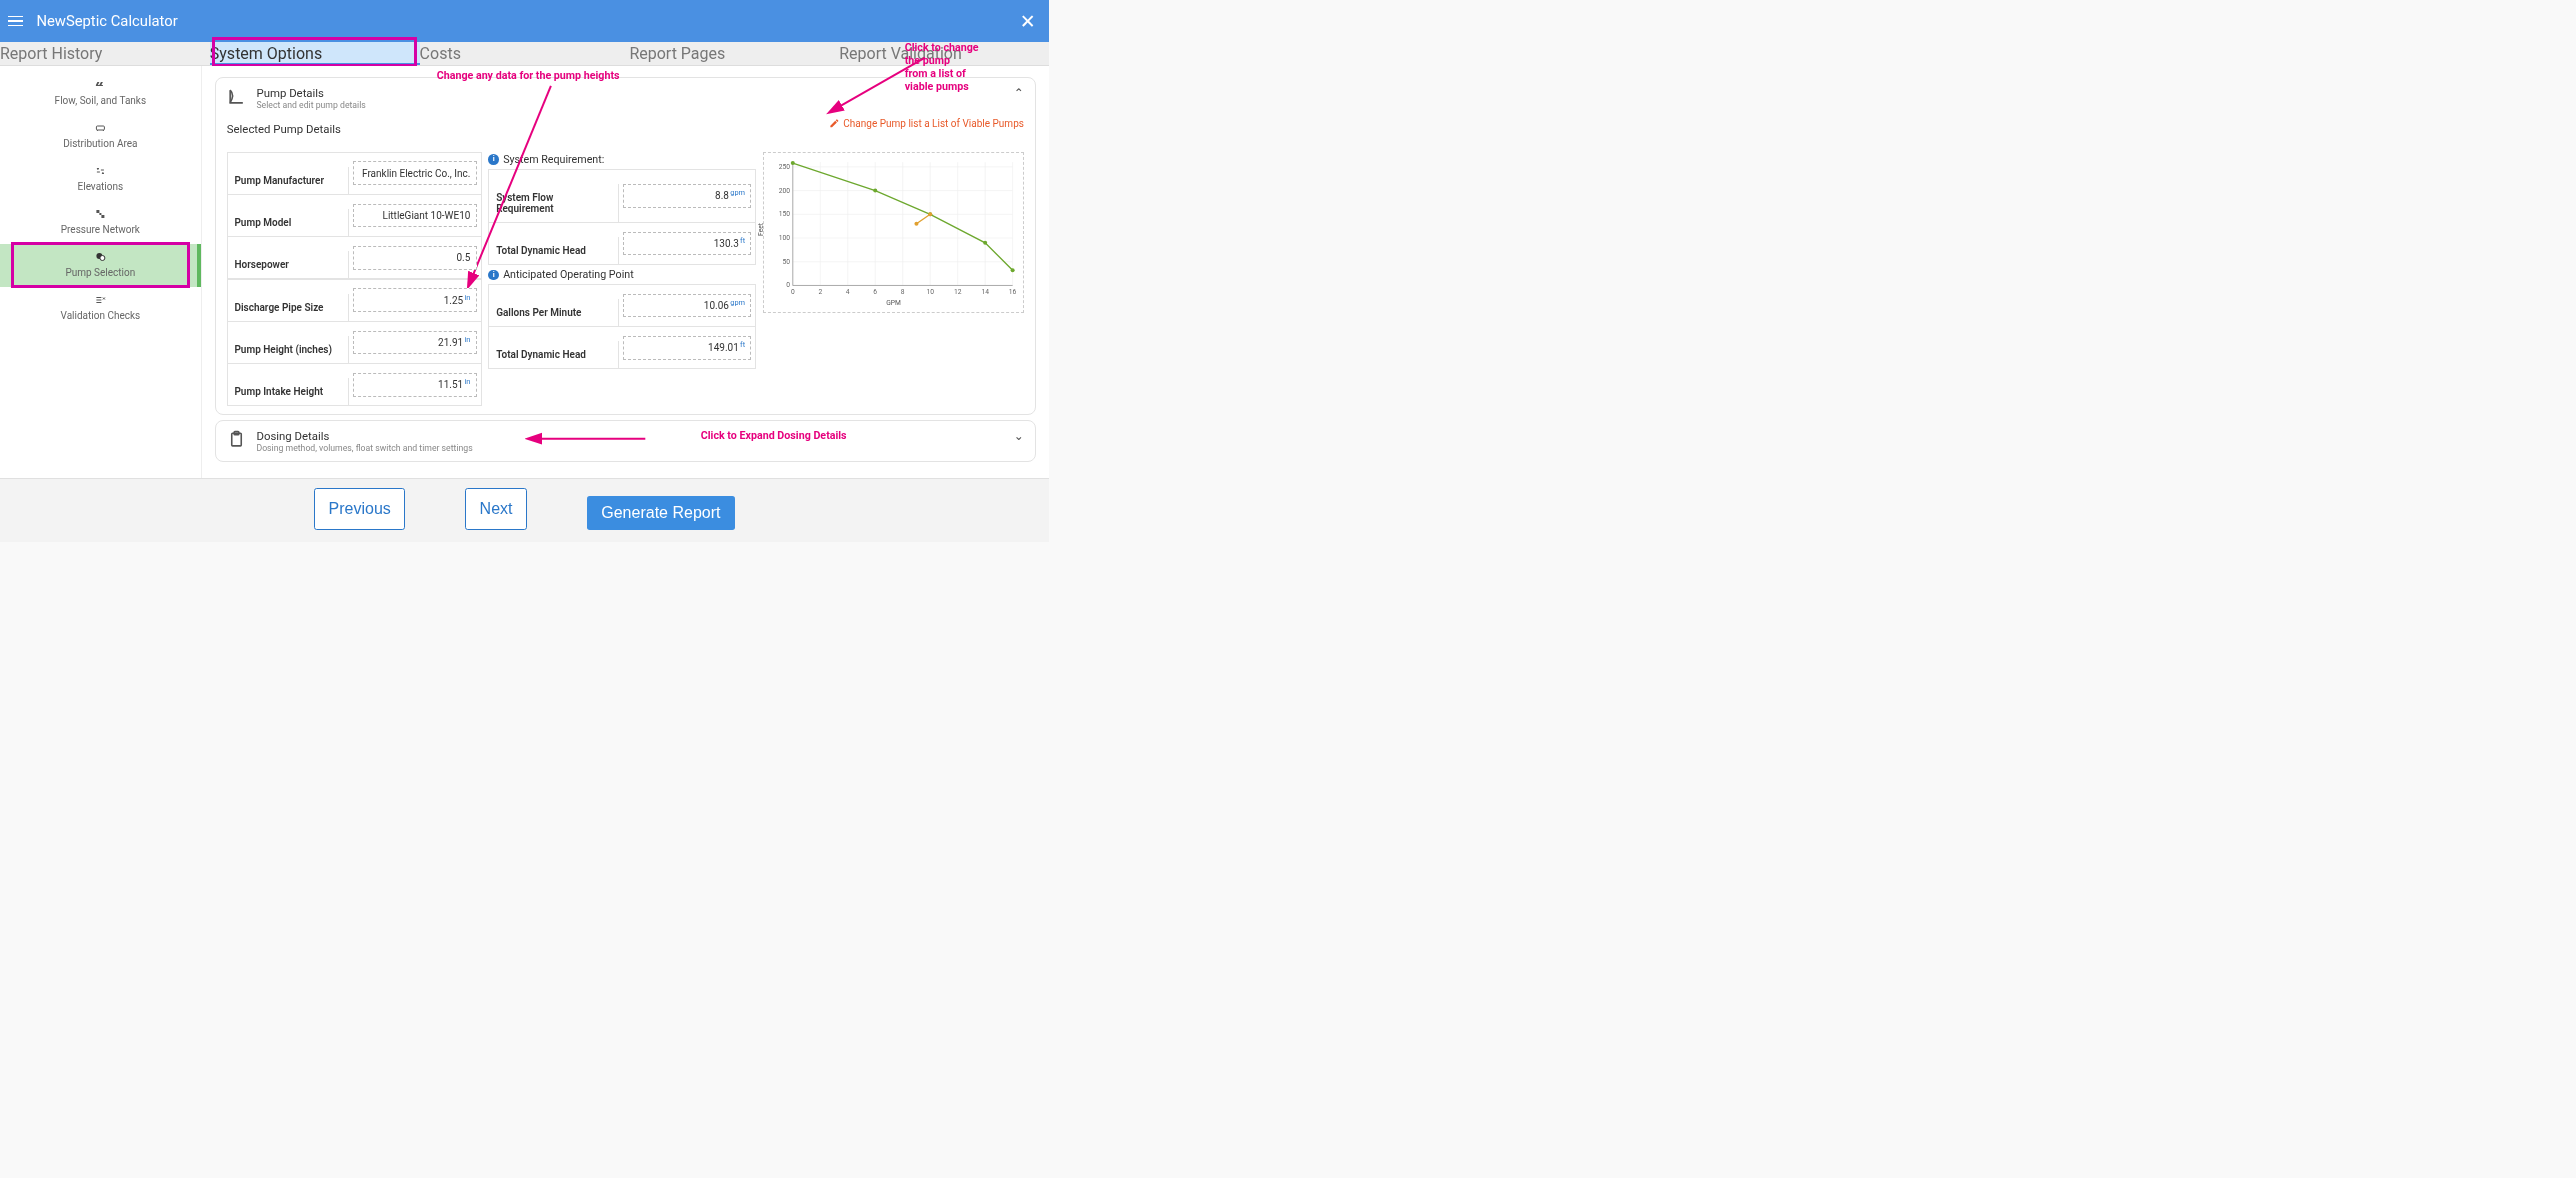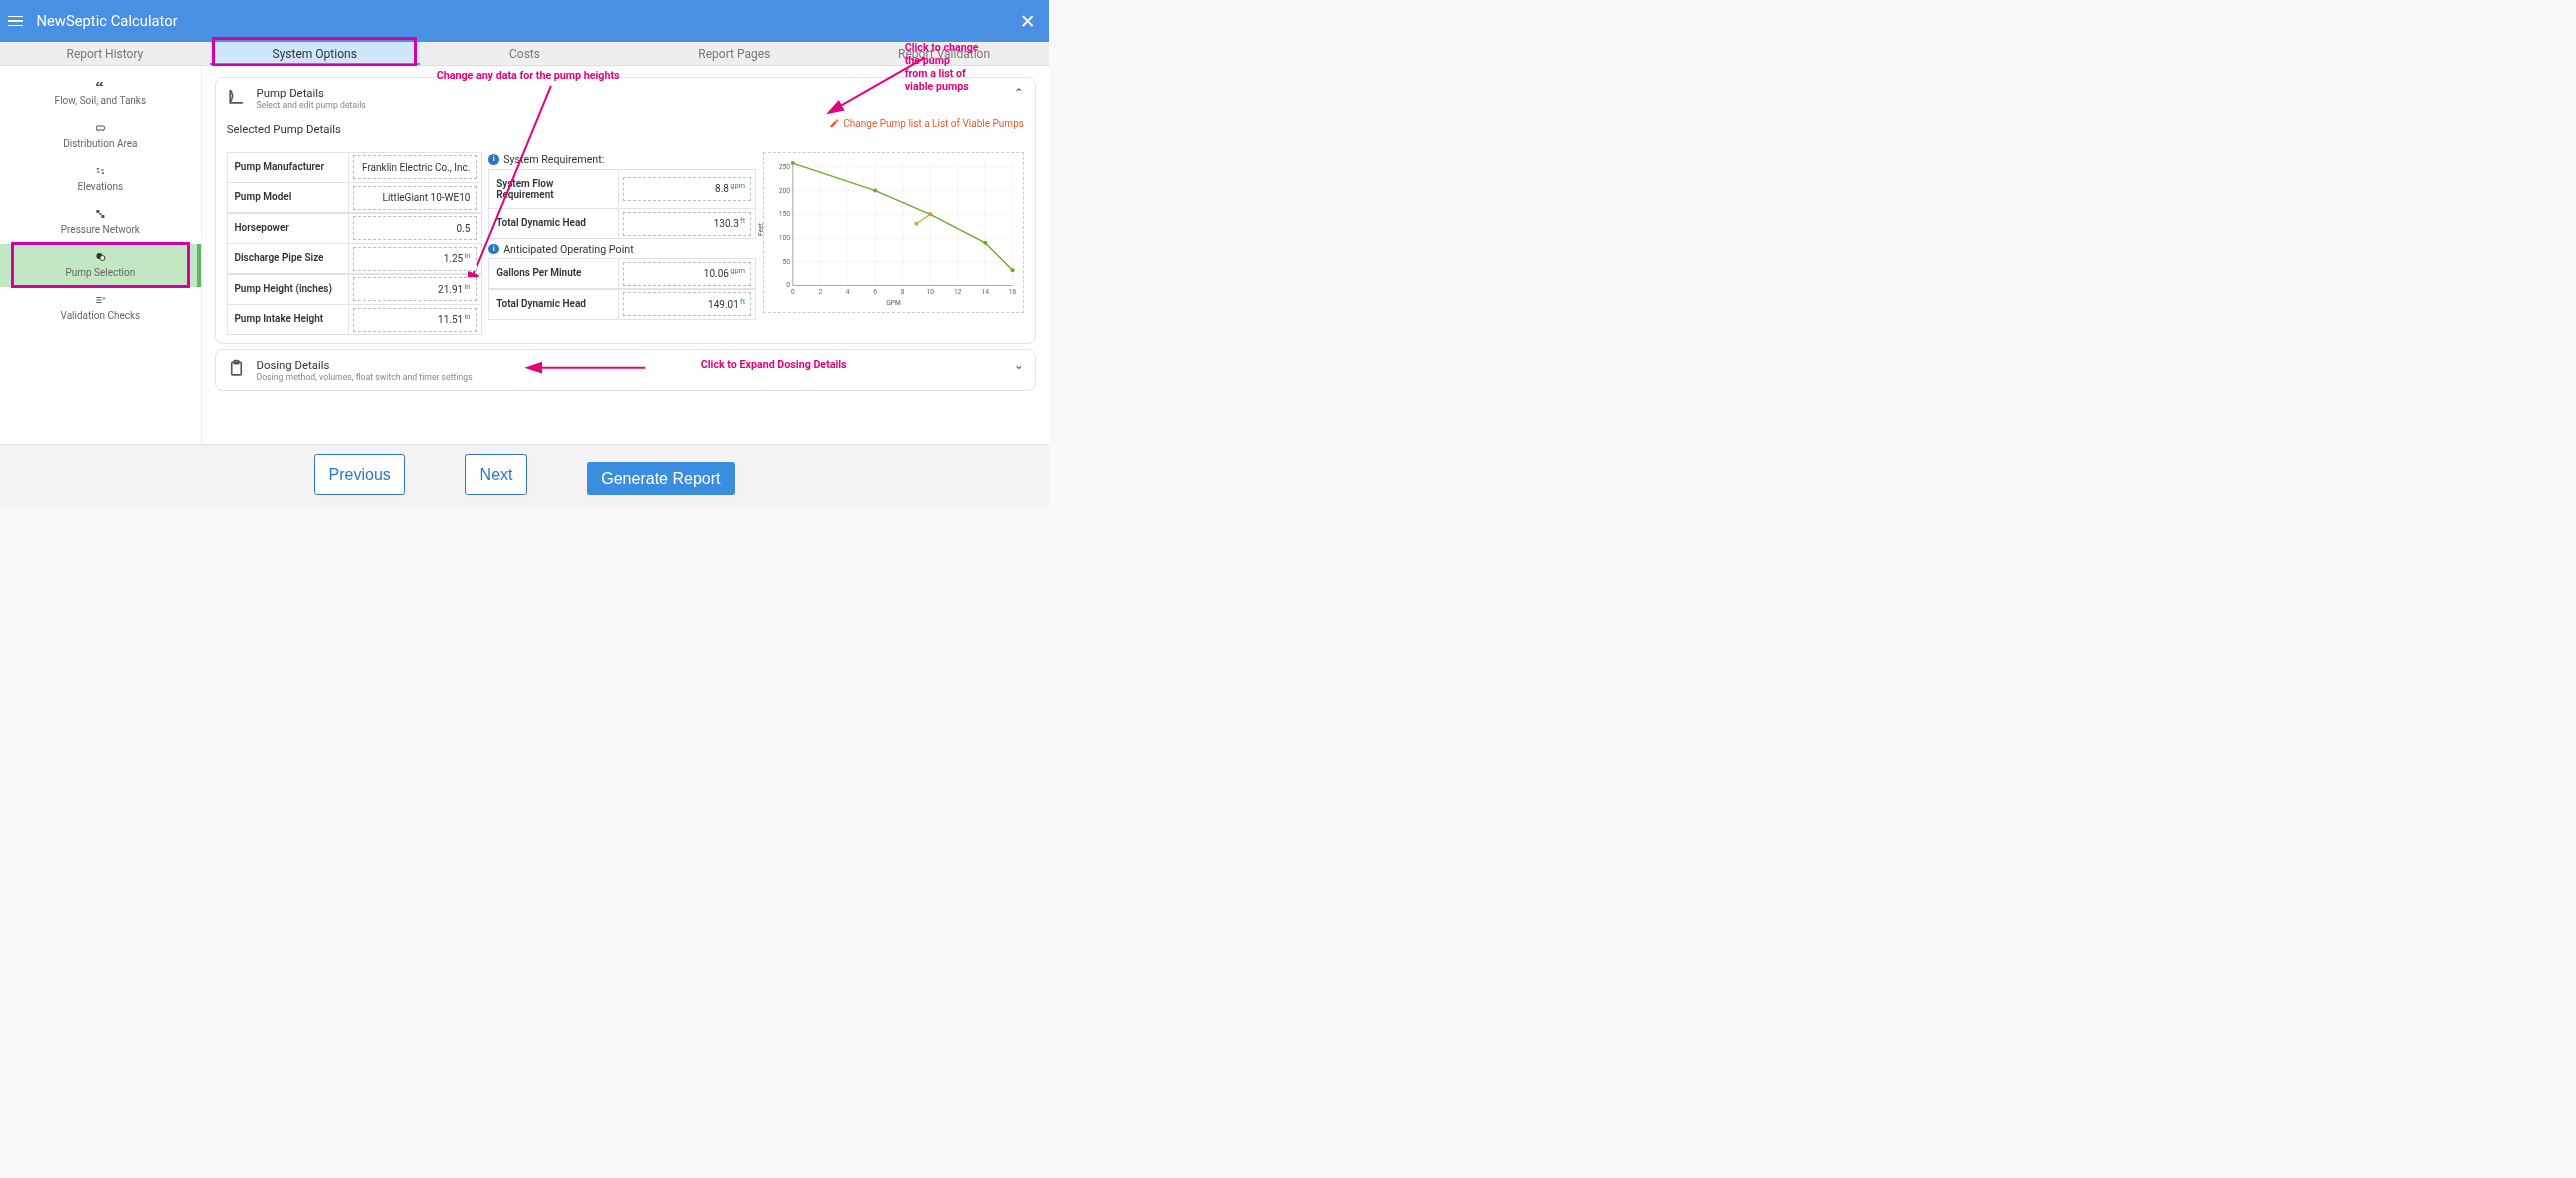--- a/index.html
+++ b/index.html
@@ -5,21 +5,21 @@
   * { box-sizing: border-box; margin: 0; padding: 0; }
   body { font-family: -apple-system, BlinkMacSystemFont, "Segoe UI", Roboto, Helvetica, Arial, sans-serif; background: #f9f9f9; color: #333; width: 1049px; }
   
   .topbar { background: #4a90e2; height: 42px; display: flex; align-items: center; color: #fff; padding: 0 8px; }
   .hamburger { width: 19px; height: 19px; margin-right: 9.4px; display: flex; flex-direction: column; justify-content: center; gap: 3.4px; cursor: pointer; }
   .hamburger span { height: 1.3px; background: #fff; width: 14.8px; }
   .app-title { font-size: 14.8px; font-weight: 400; flex: 1; }
   .close-x { font-size: 19px; cursor: pointer; padding: 0 5.4px; font-weight: 300; }
   
   .tabs { display: flex; background: #eee; height: 24px; border-bottom: 0.7px solid #ddd; }
-  .tab { flex: 1; text-align: center; line-height: 24px; color: #777; font-size: 12px; cursor: pointer; }
+  .tab { flex: 1; text-align: left; line-height: 24px; color: #777; font-size: 16px; cursor: pointer; }
   .tab.active { background: #cfe6fb; color: #333; border-bottom: 2px solid #4a90e2; }
   .tab.highlighted { position: relative; }
   .tab-highlight-ring { position: absolute; inset: -5.4px 2.7px -4px 2.7px; border: 3.4px solid #d500a5; pointer-events: none; }
   
   .body { display: flex; background: #fff; min-height: 378px; }
   .sidebar { width: 215px; border-right: 0.7px solid #eee; padding-top: 6.7px; }
   .side-item { text-align: center; padding: 6.7px 0 9.4px; color: #666; font-size: 10px; cursor: pointer; position: relative; }
   .side-item.active { background: #c3e6c3; }
   .side-item .icon-row { color: #555; font-size: 12px; line-height: 14.8px; }
   .side-highlight { position: absolute; border: 3.4px solid #d500a5; inset: -2.7px 10.7px -1.3px 10.7px; pointer-events: none; }
@@ -38,21 +38,21 @@
   .change-pump-row { display: flex; justify-content: space-between; align-items: flex-start; margin-bottom: 6.7px; }
   .change-pump-link { color: #e85a2a; font-size: 10px; display: flex; align-items: center; gap: 4px; cursor: pointer; }
   .pencil { width: 10.7px; height: 10.7px; display:inline-block; }
   .columns { display: flex; gap: 6.7px; }
   .col { display: flex; flex-direction: column; gap: 0; }
   .col1 { width: 255px; }
   .col2 { width: 268px; }
   .col3 { flex: 1; }
   
   .kvrow { display: flex; border: 0.7px solid #e3e3e3; margin-bottom: -0.7px; }
-  .kvlabel { width: 121px; padding: 8px 6.7px; font-weight: 600; color: #333; border-right: 0.7px solid #e3e3e3; font-size: 10px; }
+  .kvlabel { width: 121px; padding: 8px 6.7px; font-weight: 600; color: #333; border-right: 0.7px solid #e3e3e3; font-size: 10px; margin-top: 14px; }
   .kvlabel.wider { width: 130px; }
   .kvval { flex: 1; padding: 2.7px 4px; display: flex; align-items: center; }
   .valbox { border: 0.7px dashed #bbb; width: 100%; padding: 5.4px 5.4px; text-align: right; font-size: 10px; position: relative; background: #fff; }
   .valbox .unit { font-size: 7.4px; color: #2a77c9; position: relative; top: -4px; margin-left: 1.3px; }
   .hdr-row { display: flex; align-items: center; gap: 4px; color: #333; font-size: 10.7px; margin: 1.3px 0 2.7px; }
   .info-dot { width: 10.7px; height: 10.7px; border-radius: 50%; background: #2a77c9; color: #fff; font-size: 7.4px; text-align: center; line-height: 10.7px; font-weight: bold; }
   
   .chart-card { border: 0.7px dashed #ccc; padding: 5.4px; position: relative; height: 161px; }
   .chart-ylabel { position: absolute; left: 1.3px; top: 50%; transform: rotate(-90deg) translateY(-50%); transform-origin: left; font-size: 6.7px; color: #555; }
   .chart-xlabel { text-align: center; font-size: 6.7px; color: #555; }

